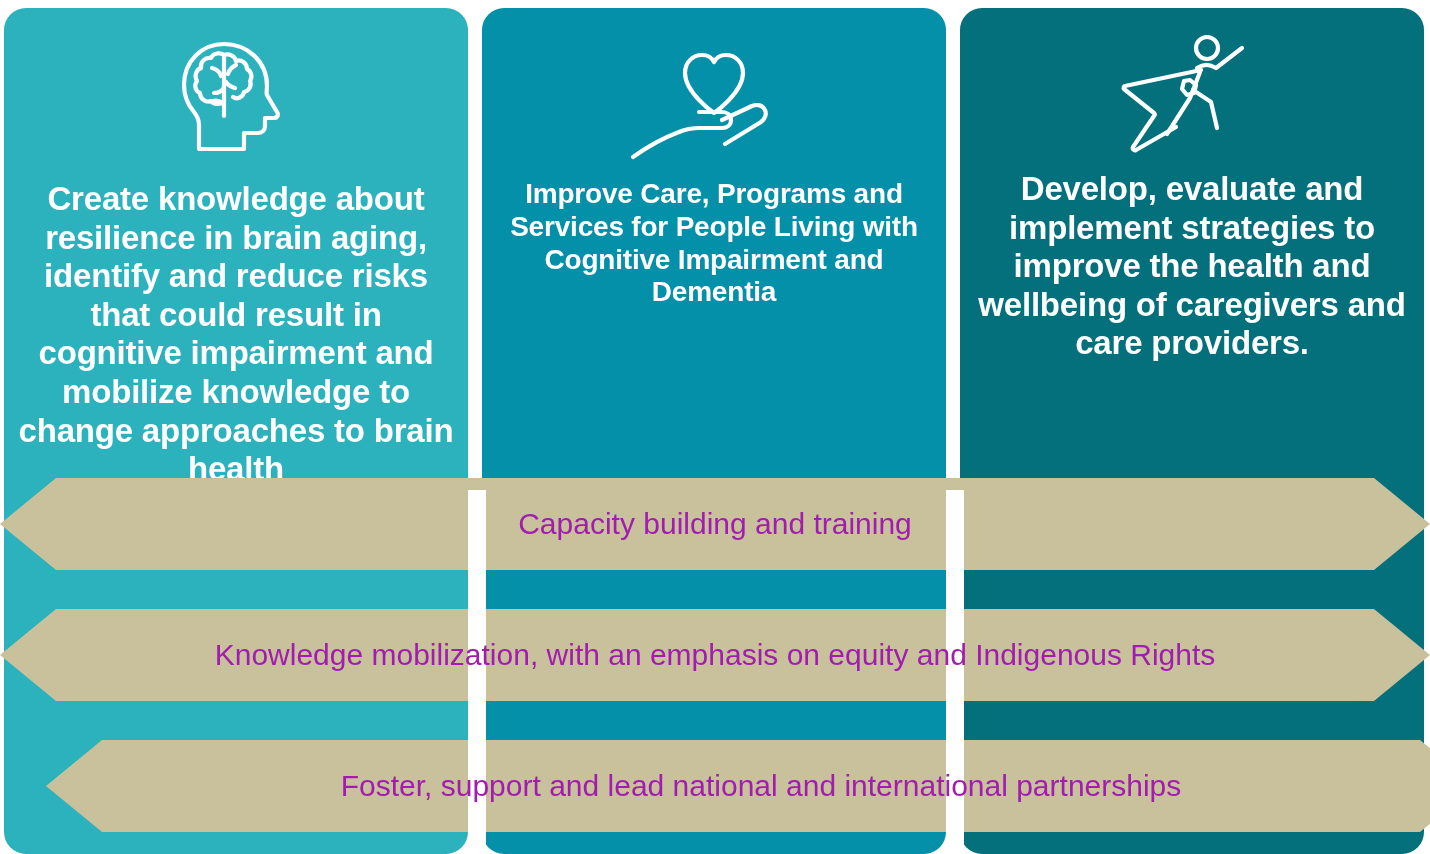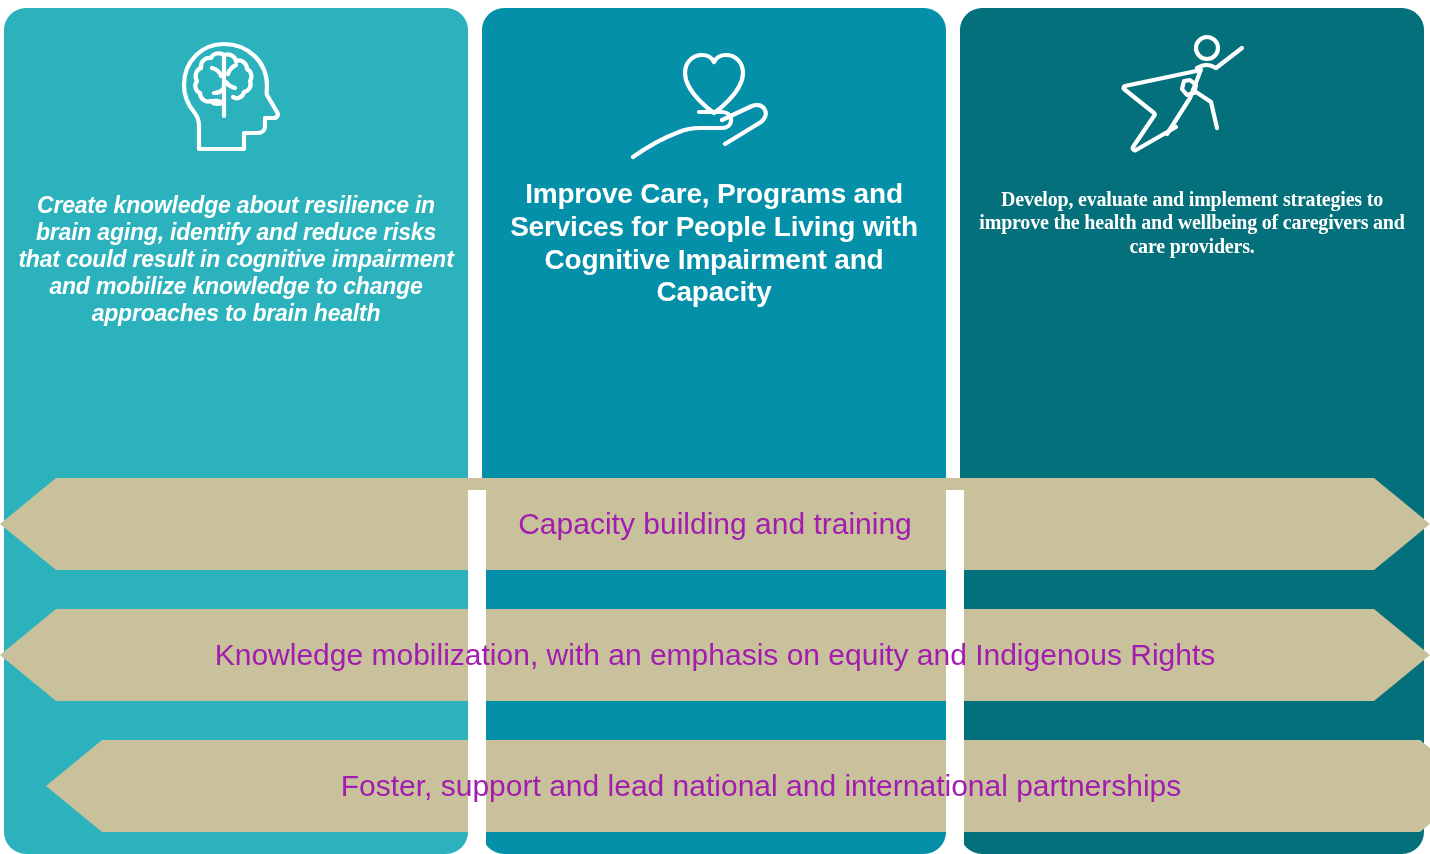--- a/index.html
+++ b/index.html
@@ -57,23 +57,23 @@
     left: 0;
     width: 100%;
     padding: 0 14px;
     box-sizing: border-box;
     color: #ffffff;
     font-weight: bold;
     text-align: center;
     line-height: 1.17;
     letter-spacing: -0.2px;
   }
-  .pillar-1 .pillar-title { top: 184px; font-size: 23px; font-style: italic; }
+  .pillar-1 .pillar-title { top: 172px; font-size: 33px; }
   .pillar-2 .pillar-title { top: 170px; font-size: 28px; }
-  .pillar-3 .pillar-title { top: 180px; font-size: 20px; font-family: Liberation Serif, serif; }
+  .pillar-3 .pillar-title { top: 162px; font-size: 33px; }
 
   
   .band {
     position: absolute;
     left: 0;
     width: 1430px;
     height: 92px;
     display: flex;
     align-items: center;
     justify-content: center;
@@ -123,21 +123,21 @@
     </div>
 
     <div class="pillar pillar-2">
       <div class="pillar-icon">
         <svg width="190" height="140" viewBox="0 0 190 140" fill="none" stroke="#ffffff" stroke-width="4.2" stroke-linecap="round" stroke-linejoin="round">
           <path d="M95 82c0 0-29-20-29-40 0-11 8-18 17-18 6 0 10 3 12 7 2-4 6-7 12-7 9 0 17 7 17 18 0 20-29 40-29 40z"></path>
           <path d="M14 126c14-10 30-19 46-25 7-3 14-4 21-4h22c5 0 9-3 9-8s-4-8-9-8H80"></path>
           <path d="M103 89l30-14c5-2 11-1 13 4 2 4 0 9-4 12l-36 22"></path>
         </svg>
       </div>
-      <div class="pillar-title">Improve Care, Programs and Services for People Living with Cognitive Impairment and Capacity</div>
+      <div class="pillar-title">Improve Care, Programs and Services for People Living with Cognitive Impairment and Dementia</div>
     </div>
 
     <div class="pillar pillar-3">
       <div class="pillar-icon">
         <svg width="190" height="150" viewBox="0 0 190 150" fill="none" stroke="#ffffff" stroke-width="4.2" stroke-linecap="round" stroke-linejoin="round">
           <circle cx="110" cy="22" r="11"></circle>
           <path d="M100 42c6-4 13-4 19 0l26-20"></path>
           <path d="M103 46l-10 26-23 36"></path>
           <path d="M96 64l18 12 6 26"></path>
           <path d="M104 44L28 60c-1 0-2 2-1 3l30 24c1 1 1 2 0 3L36 121c-1 2 1 4 3 3l40-23"></path>

